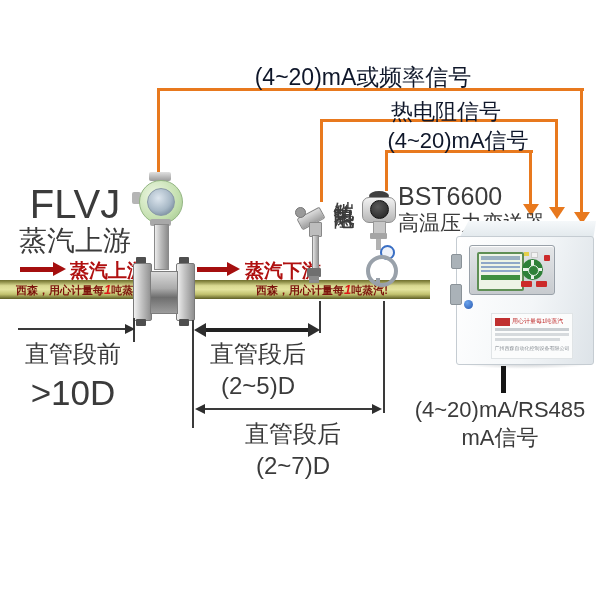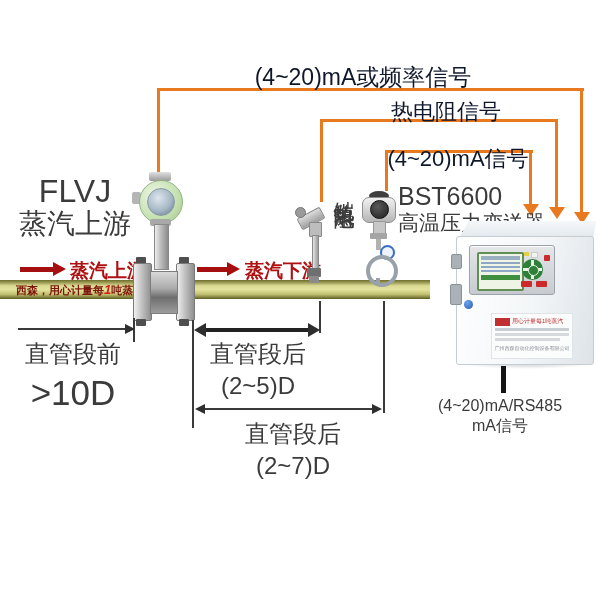--- a/index.html
+++ b/index.html
@@ -47,36 +47,39 @@
   <div class="oline" style="left:555px;top:119px;width:3px;height:90px;"></div>
   <div class="arrdn" style="left:549px;top:207px;"></div>
 
   <div class="oline" style="left:385px;top:151px;width:3px;height:40px;"></div>
   <div class="oline" style="left:385px;top:150px;width:148px;height:3px;"></div>
   <div class="oline" style="left:529px;top:150px;width:3px;height:57px;"></div>
   <div class="arrdn" style="left:523px;top:204px;"></div>
 
   <div class="sig-label" style="left:363px;top:62px;font-size:23px;">(4~20)mA或频率信号</div>
   <div class="sig-label" style="left:446px;top:97px;font-size:22px;">热电阻信号</div>
-  <div class="sig-label" style="left:458px;top:144px;font-size:22px;">(4~20)mA信号</div>
+  <div class="sig-label" style="left:458px;top:126px;font-size:22px;">(4~20)mA信号</div>
 
   <div class="a cn" style="left:4px;top:174px;width:142px;text-align:center;line-height:1.1;">
-    <div style="font-size:32px;">FLVJ</div>
+    <div style="font-size:40px;margin-top:8px;">FLVJ</div>
     <div style="font-size:28px;">蒸汽上游</div>
   </div>
 
   <div class="a cn" style="left:334px;top:185px;height:118px;font-size:21px;writing-mode:vertical-rl;text-orientation:upright;letter-spacing:2px;line-height:1;">铠装热电阻</div>
 
   <div class="a cn" style="left:398px;top:182px;line-height:1.15;white-space:nowrap;">
     <div style="font-size:25px;">BST6600</div>
     <div style="font-size:21px;">高温压力变送器</div>
   </div>
 
   <div class="pipe"></div>
   <div class="pipe-text" style="left:16px;">
+    <span>西森，用心计量每</span><span class="hl">1</span><span>吨蒸汽!</span>
+  </div>
+  <div class="pipe-text" style="left:256px;">
     <span>西森，用心计量每</span><span class="hl">1</span><span>吨蒸汽!</span>
   </div>
 
   <div class="red-shaft" style="left:20px;top:267px;width:33px;"></div>
   <div class="red-head" style="left:53px;top:262px;"></div>
   <div class="steam-label" style="left:70px;top:258px;">蒸汽上游</div>
 
   <div class="red-shaft" style="left:197px;top:267px;width:30px;"></div>
   <div class="red-head" style="left:227px;top:262px;"></div>
   <div class="steam-label" style="left:245px;top:258px;">蒸汽下游</div>
@@ -179,18 +182,18 @@
         <div style="font-size:6px;color:#c03030;white-space:nowrap;">用心计量每1吨蒸汽</div>
       </div>
       <div style="margin:2px 3px 0 3px;height:3px;background:#c9ced2;"></div>
       <div style="margin:2px 3px 0 3px;height:3px;background:#d6dadd;"></div>
       <div style="margin:2px 12px 0 3px;height:3px;background:#d6dadd;"></div>
       <div style="margin:4px 2px 0 2px;font-size:5px;color:#8a9096;white-space:nowrap;text-align:center;">广州西森自动化控制设备有限公司</div>
     </div>
   </div>
 
   <div class="a" style="left:501px;top:366px;width:5px;height:27px;background:#151515;"></div>
-  <div class="a cn" style="left:500px;top:396px;transform:translateX(-50%);text-align:center;font-size:16px;line-height:1.25;white-space:nowrap;">
+  <div class="a cn" style="left:500px;top:396px;transform:translateX(-50%);text-align:center;font-size:22px;line-height:1.25;white-space:nowrap;">
     <div>(4~20)mA/RS485</div>
     <div>mA信号</div>
   </div>
 
 </div>
 
 </body></html>

